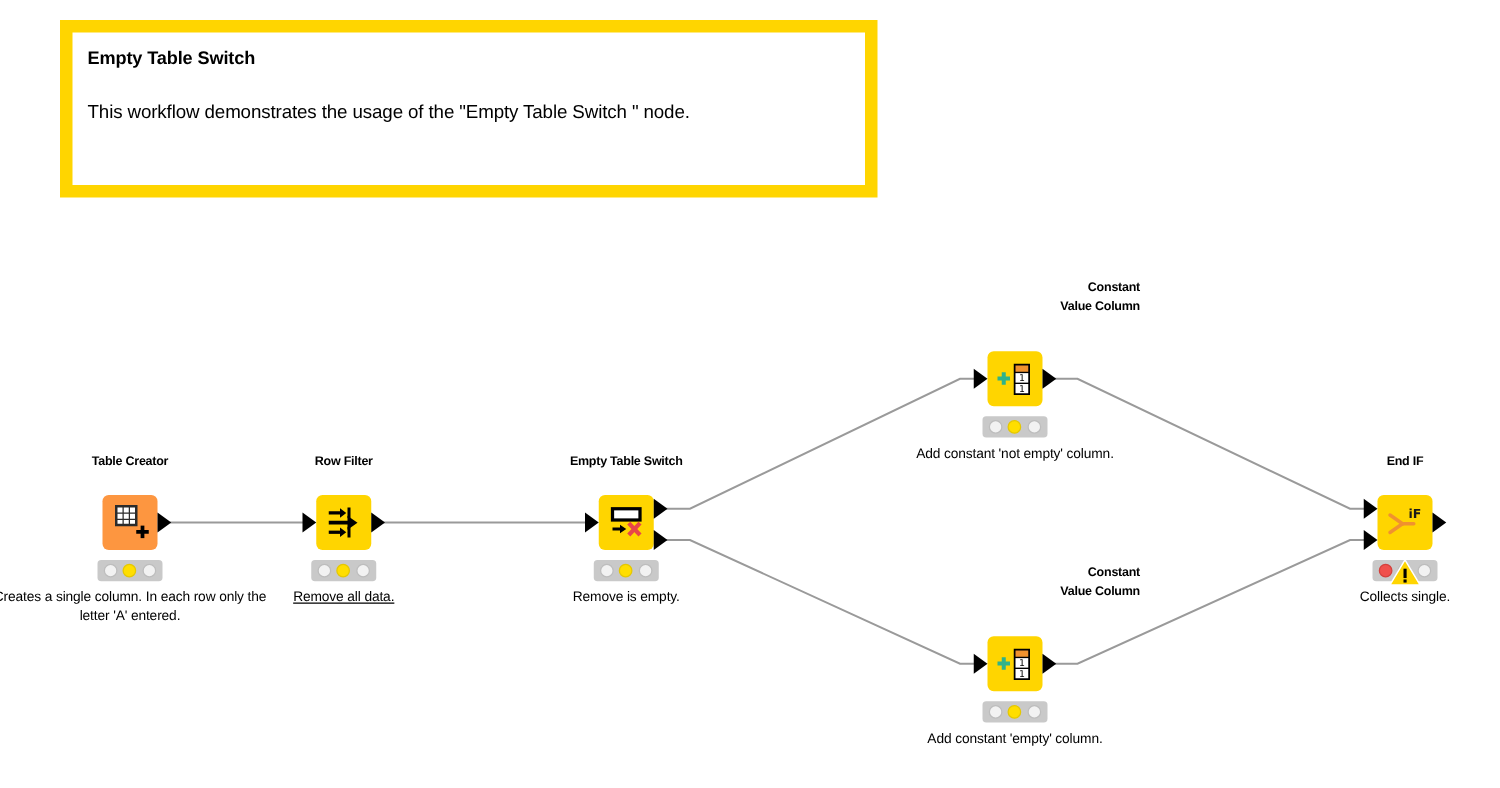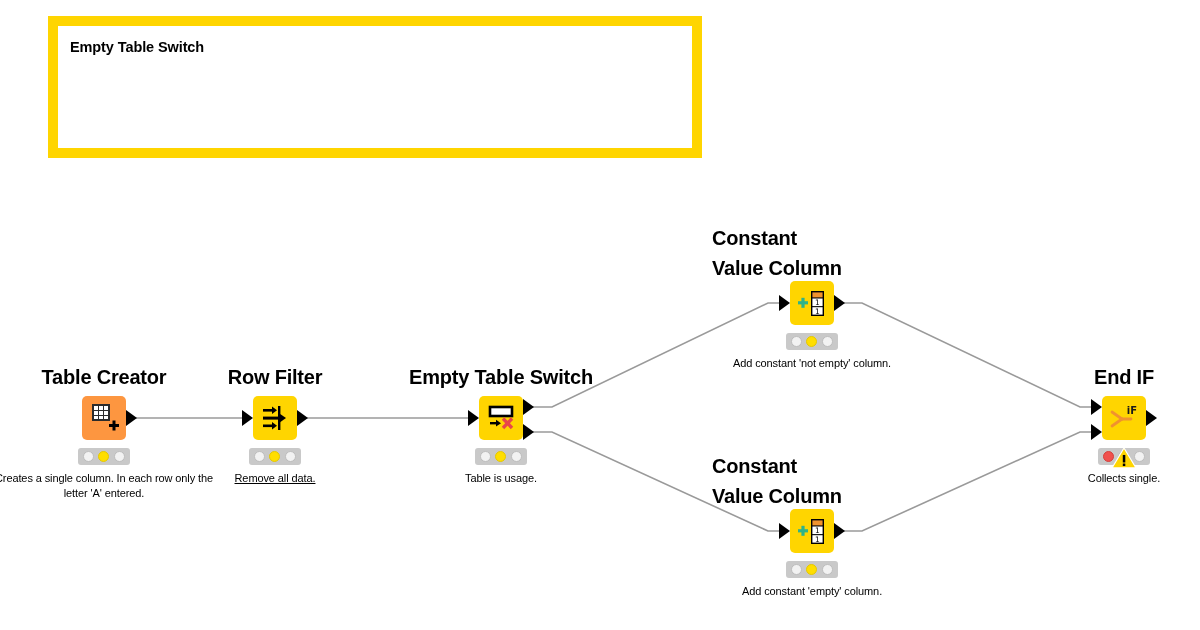--- a/index.html
+++ b/index.html
@@ -61,23 +61,23 @@
   .node {
     position: absolute;
     width: 0;
     height: 0;
   }
   .node-title {
     position: absolute;
     left: 50%;
     transform: translateX(-50%);
     white-space: nowrap;
-    font-size: 20px;
+    font-size: 10px;
     font-weight: bold;
-    text-align: left;
+    text-align: right;
     line-height: 1.5;
     letter-spacing: -0.2px;
   }
   .node-title.two-line { white-space: normal; width: 200px; }
 
   .node-body {
     position: absolute;
     left: 50%;
     transform: translateX(-50%);
     width: 44px;
@@ -134,20 +134,21 @@
     letter-spacing: -0.1px;
   }
   .node-label.wrap { white-space: normal; }
 </style>
 </head>
 <body>
 
 <div class="annotation">
   <div class="annotation-inner">
     <div class="annotation-title">Empty Table Switch</div>
+    <div class="annotation-body">This workflow demonstrates the usage of the "Empty Table Switch " node.</div>
   </div>
 </div>
 
 <svg class="wires" viewBox="0 0 1200 630">
 
   <path d="M 136 418 L 246 418" fill="none" stroke="#9A9A9A" stroke-width="1.6"></path>
 
   <path d="M 306 418 L 470 418" fill="none" stroke="#9A9A9A" stroke-width="1.6"></path>
 
   <path d="M 532 407 L 552 407 L 768 303 L 784 303" fill="none" stroke="#9A9A9A" stroke-width="1.6"></path>
@@ -239,21 +240,21 @@
   <div class="port" style="left:-33px; top:-8px;"></div>
   <div class="port" style="left:22px; top:-19px;"></div>
   <div class="port" style="left:22px; top:6px;"></div>
 
   <div class="status" style="top:30px;">
     <span class="light off"></span>
     <span class="light yellow"></span>
     <span class="light off"></span>
   </div>
 
-  <div class="node-label" style="top:53px;">Table is usage.</div>
+  <div class="node-label" style="top:53px;">Remove is empty.</div>
 </div>
 
 <div class="node" style="left:812px; top:303px;">
   <div class="node-title two-line" style="top:-80px;">
     <div>Constant</div>
     <div>Value Column</div>
   </div>
 
   <div class="node-body yellow" style="top:-22px;">
     <svg width="44" height="44" viewBox="0 0 44 44">

